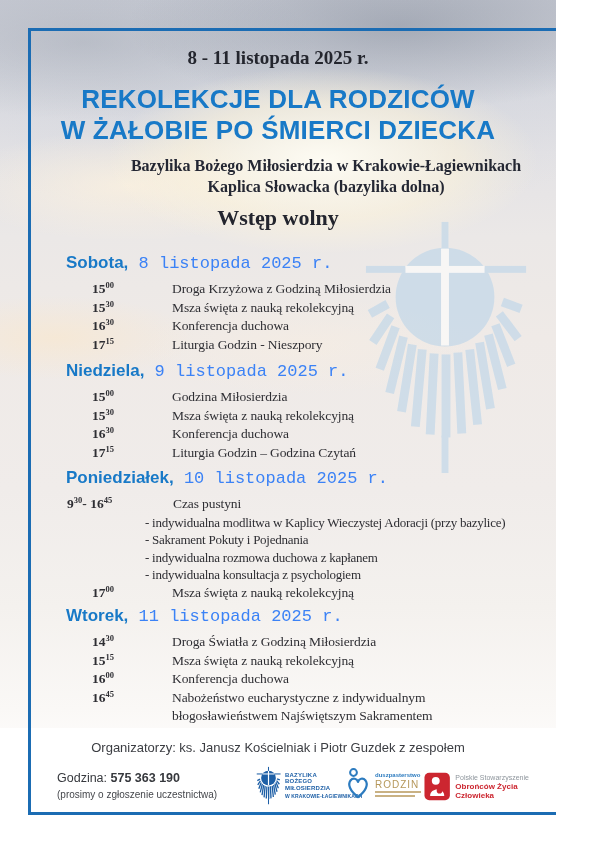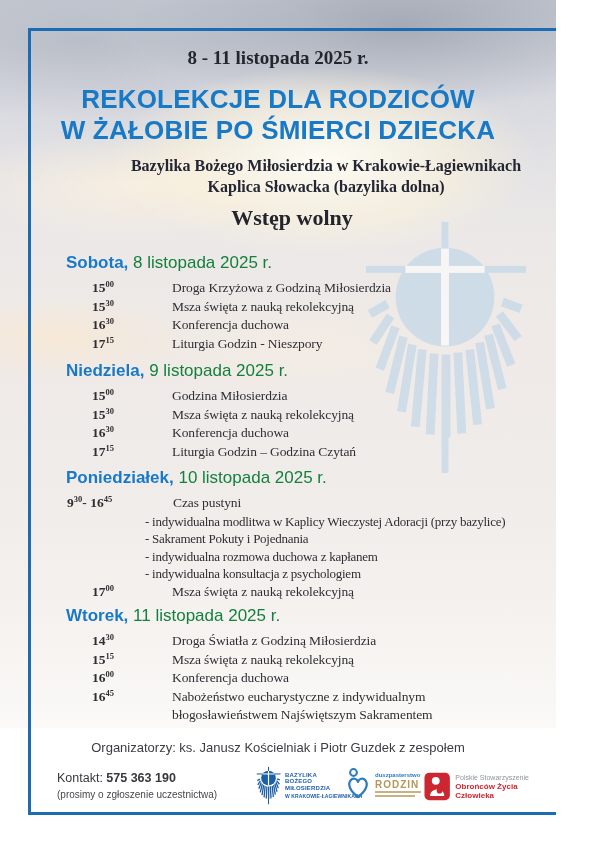--- a/index.html
+++ b/index.html
@@ -24,26 +24,26 @@
              color:#bcd5e9;opacity:.62;z-index:1;}
   .content{position:absolute;inset:0;z-index:4;}
   
   .date-range{position:absolute;top:47px;left:0;width:100%;text-align:center;
     font-family:"Liberation Serif",serif;font-weight:700;font-size:19px;color:#24262e;}
   .title{position:absolute;top:84px;left:0;width:100%;margin:0;text-align:center;
     font-size:26px;line-height:31px;font-weight:700;color:#1879c7;letter-spacing:.2px;}
   .venue{position:absolute;top:155px;left:0;width:100%;text-align:center;
     font-family:"Liberation Serif",serif;font-weight:700;font-size:16px;line-height:21px;color:#242733;padding-left:48px;}
   .admission{position:absolute;top:205px;left:0;width:100%;text-align:center;
-    font-family:"Liberation Serif",serif;font-weight:700;font-size:22px;color:#23252e;padding-left:14px;}
+    font-family:"Liberation Serif",serif;font-weight:700;font-size:22px;color:#23252e;}
   
   .sec{position:absolute;left:66px;width:496px;}
   .sec-h{font-size:17px;line-height:22px;margin-bottom:5px;}
   .day{color:#1879c7;font-weight:700;}
-  .sec-date{color:#15803d;font-weight:400;}
+  .sec-date{color:#3b82f6;font-weight:400;font-family:Liberation Mono, monospace;}
   .row{display:flex;line-height:18.5px;font-family:"Liberation Serif",serif;color:#2e2e33;}
   .time{flex:none;width:36px;margin-left:26px;font-weight:700;font-size:13.5px;}
   .time.wide{width:62px;margin-left:1px;}
   .time sup{font-size:8.5px;line-height:0;}
   .itext{font-size:13.5px;letter-spacing:-.1px;margin-left:44px;}
   .subrow{padding-left:79px;font-family:"Liberation Serif",serif;color:#2e2e33;
           font-size:13px;line-height:17.5px;letter-spacing:-.25px;}
   
   .organizers{position:absolute;top:740px;left:0;width:100%;text-align:center;
     font-size:13px;color:#3b3d42;}
@@ -51,21 +51,21 @@
   .contact-line{font-size:12.5px;color:#36383d;}
   .contact-line b{font-weight:700;}
   .contact-note{font-size:10px;color:#45474c;margin-top:4px;}
   .logo{position:absolute;display:flex;align-items:center;}
   .logo1{left:256px;top:766px;gap:4px;}
   .logo2{left:345px;top:768px;gap:4px;}
   .logo3{left:424px;top:772px;gap:5px;}
   .logo1-text{color:#1d5fa6;font-weight:700;font-size:6px;line-height:6.5px;letter-spacing:.2px;}
   .logo1-sub{font-size:5px;letter-spacing:.1px;margin-top:2px;font-weight:700;color:#1d5fa6;}
   .logo2-top{color:#2c7bbf;font-weight:700;font-size:6px;line-height:7px;}
-  .logo2-main{color:#b5975a;font-weight:700;font-size:10px;letter-spacing:1px;line-height:11px;}
+  .logo2-main{color:#b5975a;font-weight:400;font-size:10px;letter-spacing:1px;line-height:11px;}
   .gold-bar{height:2px;background:#c9b183;margin-top:1.5px;}
   .logo3-top{color:#8e959c;font-size:7px;line-height:8px;}
   .logo3-main{color:#cc2630;font-weight:700;font-size:8px;line-height:9px;}
 </style>
 </head>
 <body>
 
 <svg width="0" height="0" style="position:absolute">
   <symbol id="mercy" viewBox="0 0 170 265">
     <g stroke="currentColor" stroke-width="9" fill="none">
@@ -185,21 +185,21 @@
         </div>
       <div class="row">
           <span class="time"><span>16</span><sup>45</sup></span>
           <span class="itext"><span>Nabożeństwo eucharystyczne z indywidualnym</span><br><span>błogosławieństwem Najświętszym Sakramentem</span></span>
         </div>
     </div>
 
     <div class="organizers">Organizatorzy: ks. Janusz Kościelniak i Piotr Guzdek z zespołem</div>
 
     <div class="contact">
-      <div class="contact-line"><span>Kontakt: </span><b>575 363 190</b></div>
+      <div class="contact-line"><span>Godzina: </span><b>575 363 190</b></div>
       <div class="contact-note">(prosimy o zgłoszenie uczestnictwa)</div>
     </div>
 
     <div class="logo logo1">
       <svg width="25" height="39" viewBox="0 0 170 265" style="color:#1d5fa6">
           <use href="#mercy"></use>
         </svg>
       <div>
         <div class="logo1-text">BAZYLIKA</div>
         <div class="logo1-text">BOŻEGO</div>

